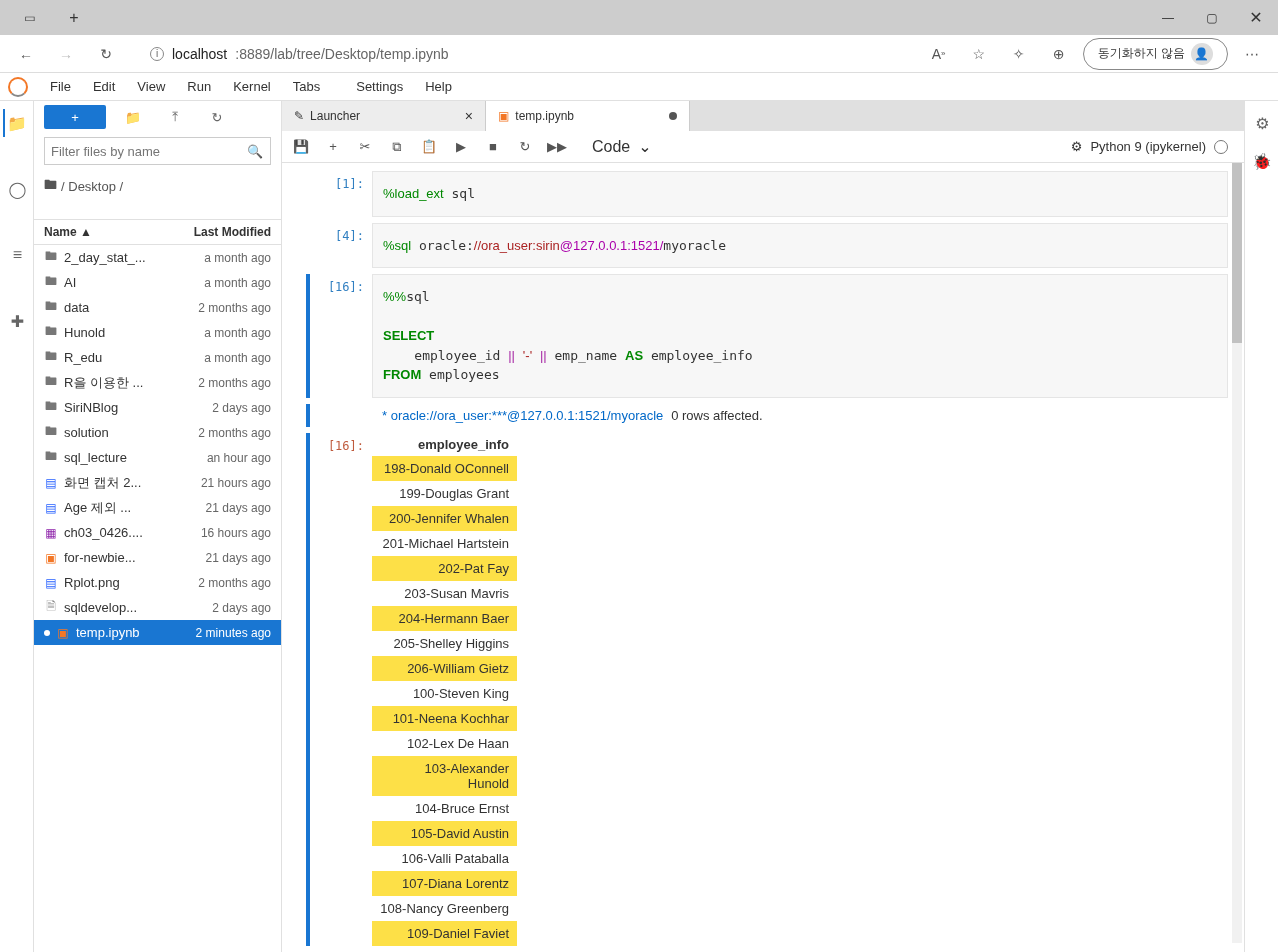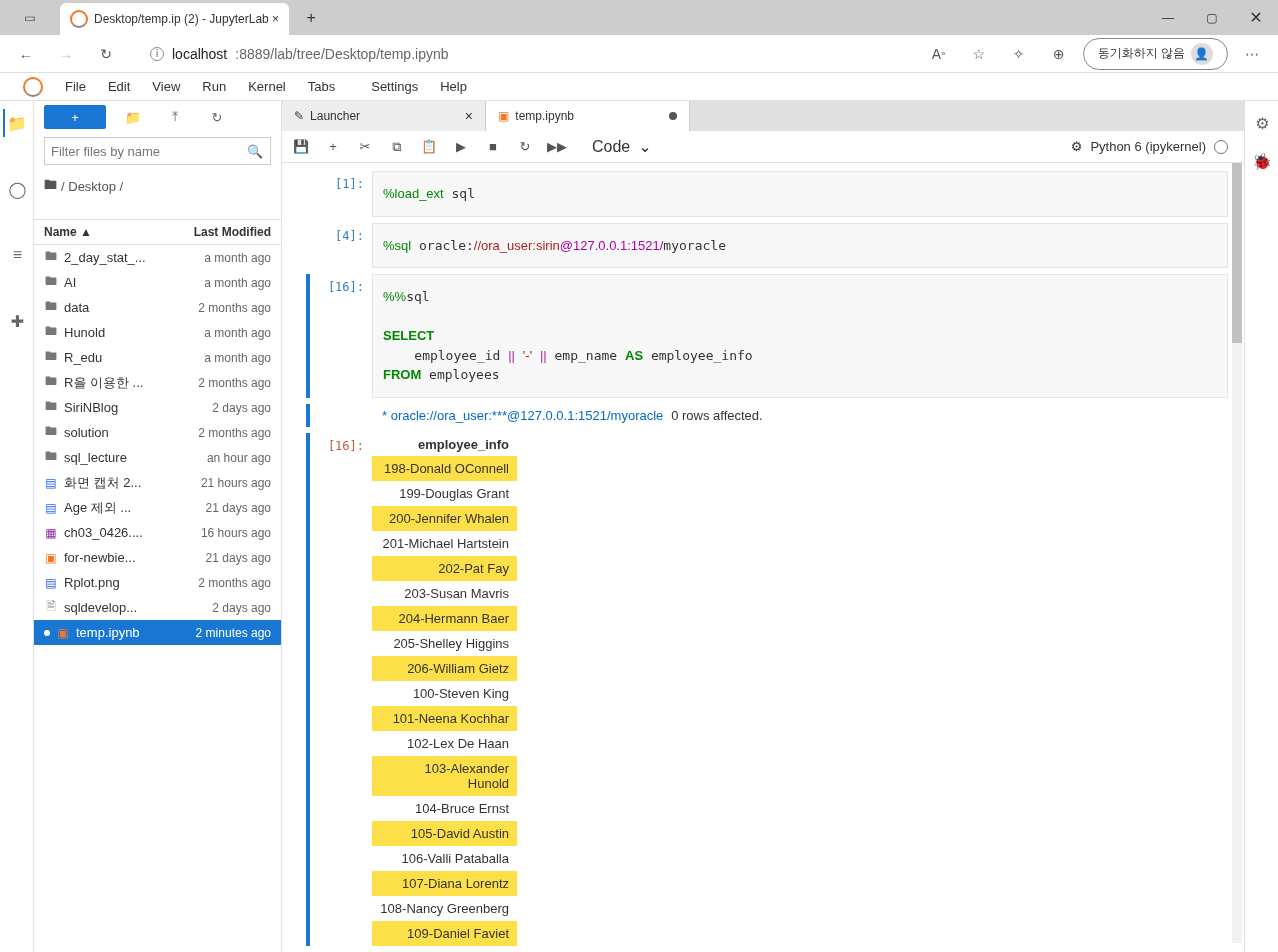--- a/index.html
+++ b/index.html
@@ -8,21 +8,21 @@
 .tabwin { height:32px; display:flex; align-items:center; gap:6px; padding:0 10px; background:#fff; border-radius:6px 6px 0 0; margin-top:3px; margin-left:8px; font-size:12px; }
 .titleicon { width:18px; height:18px; border:2px solid #f37726; border-radius:50%; border-bottom-color:#888; display:inline-block; }
 .winbtns { margin-left:auto; display:flex; }
 .winbtn { width:44px; height:35px; display:flex; align-items:center; justify-content:center; color:#333; font-size:12px; }
 .addrbar { height:38px; background:#fff; display:flex; align-items:center; padding:0 10px; gap:8px; border-bottom:1px solid #ddd;}
 .navbtn { width:32px; height:32px; display:flex; align-items:center; justify-content:center; color:#555; font-size:14px;}
 .urlbox { flex:1; display:flex; align-items:center; gap:8px; height:30px; padding:0 10px; font-size:14px; color:#666; margin:0 10px 0 10px;}
 .urlhost { color:#222; }
 .syncbtn { border:1px solid #888; border-radius:16px; padding:4px 14px; font-size:12px; display:flex; align-items:center; gap:6px;}
 .usericon { width:22px; height:22px; background:#ddd; border-radius:50%; display:flex; align-items:center; justify-content:center; font-size:12px;}
-.menubar { height:28px; display:flex; align-items:center; padding:0 23px; gap:14px; background:#fff; border-bottom:1px solid #e0e0e0;}
+.menubar { height:28px; display:flex; align-items:center; padding:0 8px; gap:14px; background:#fff; border-bottom:1px solid #e0e0e0;}
 .menubar .logo { width:20px; height:20px; border:2px solid #f37726; border-radius:50%; border-bottom-color:#888; margin-right:4px;}
 .menuitem { font-size:13px; padding:2px 4px; cursor:pointer;}
 .mainrow { display:flex; height:851px; }
 .leftrail { width:34px; background:#fff; border-right:1px solid #e0e0e0; display:flex; flex-direction:column; align-items:center; padding-top:8px; gap:8px;}
 .railbtn { width:28px; height:28px; display:flex; align-items:center; justify-content:center; color:#666; font-size:16px; border-left:2px solid transparent;}
 .railbtn.active { border-left:2px solid #1976d2; color:#333;}
 .filepanel { width:248px; border-right:1px solid #e0e0e0; display:flex; flex-direction:column;}
 .filetoolbar { height:32px; display:flex; align-items:center; gap:12px; padding:0 10px;}
 .tbtn { width:30px; height:24px; display:flex; align-items:center; justify-content:center; font-size:13px; color:#666;}
 .plusbtn { background:#1976d2; color:#fff; width:62px; border-radius:2px;}
@@ -75,24 +75,20 @@
 .resultwrap { width:145px;}
 .rightrail { width:34px; border-left:1px solid #e0e0e0; display:flex; flex-direction:column; align-items:center; padding-top:8px; gap:10px;}
 .nbscroll { position:absolute; right:2px; top:62px; width:10px; height:780px; background:#f1f1f1;}
 .nbscroll-thumb { position:absolute; top:0; width:10px; height:180px; background:#c1c1c1;}
 </style>
 </head>
 <body>
 
 <div class="titlebar">
   <div class="winbtn">▭</div>
-  <div class="tabwin">
-    <span class="titleicon"></span>
-    <span>Desktop/temp.ip (2) - JupyterLab ×</span>
-  </div>
   <div class="winbtn" style="font-size:16px;">+</div>
   <div class="winbtns">
     <div class="winbtn">—</div>
     <div class="winbtn">▢</div>
     <div class="winbtn" style="font-size:16px;">✕</div>
   </div>
 </div>
 
 <div class="addrbar">
   <div class="navbtn">←</div>
@@ -261,21 +257,21 @@
       <div class="nbbtn">▶</div>
       <div class="nbbtn">■</div>
       <div class="nbbtn">↻</div>
       <div class="nbbtn">▶▶</div>
       <div class="celltype">
         <span>Code</span>
         <span>⌄</span>
       </div>
       <div class="kernel">
         <span>⚙</span>
-        <span>Python 6 (ipykernel)</span>
+        <span>Python 9 (ipykernel)</span>
         <span class="kernelstatus"></span>
       </div>
     </div>
 
     <div class="nbcontent">
 
       <div class="cell">
         <div class="barleft"></div>
         <div class="prompt promptin">[1]:</div>
         <div class="cellsrc"><span class="green">%load_ext</span> sql</div>

